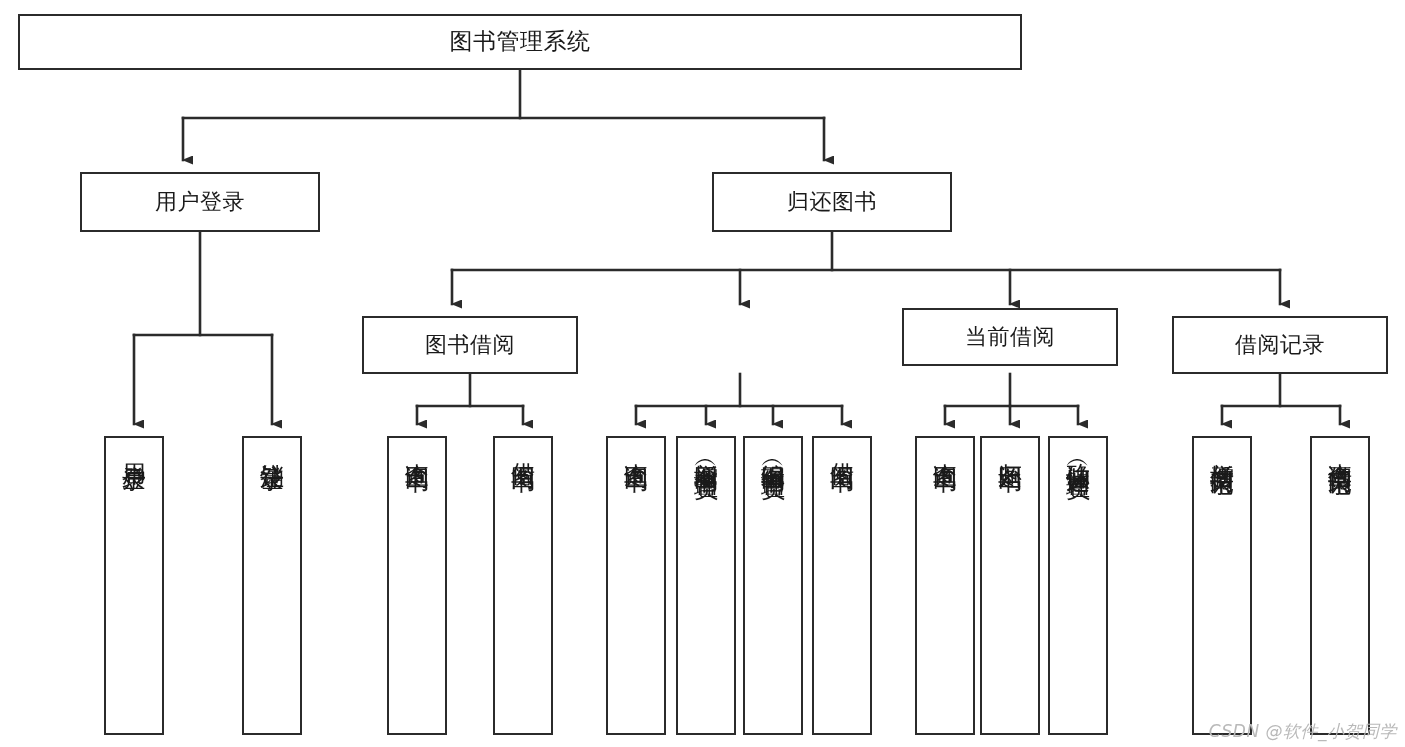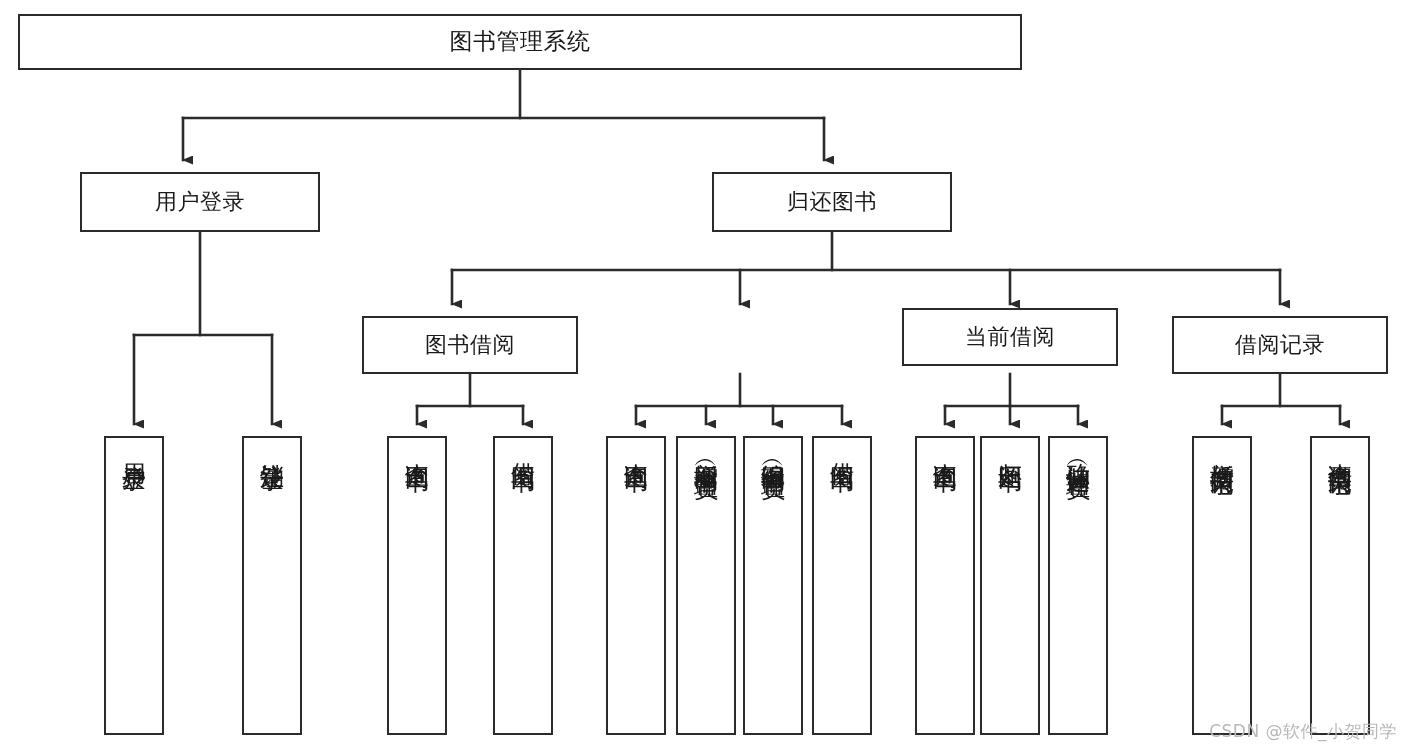--- a/index.html
+++ b/index.html
@@ -58,20 +58,21 @@
   }
   #watermark {
     position: absolute;
     right: 8px;
     bottom: 4px;
     font-size: 17px;
     color: #b9b9b9;
     letter-spacing: 0.5px;
     z-index: 5;
     white-space: nowrap;
+    font-style: italic;
   }
 </style>
 </head>
 <body>
 
 <div id="canvas">
 
   <svg id="wires" viewBox="0 0 1405 747" xmlns="http://www.w3.org/2000/svg">
     <defs>
       <marker id="arrow" markerWidth="9" markerHeight="11" refX="4.5" refY="10" orient="auto" markerUnits="userSpaceOnUse">

